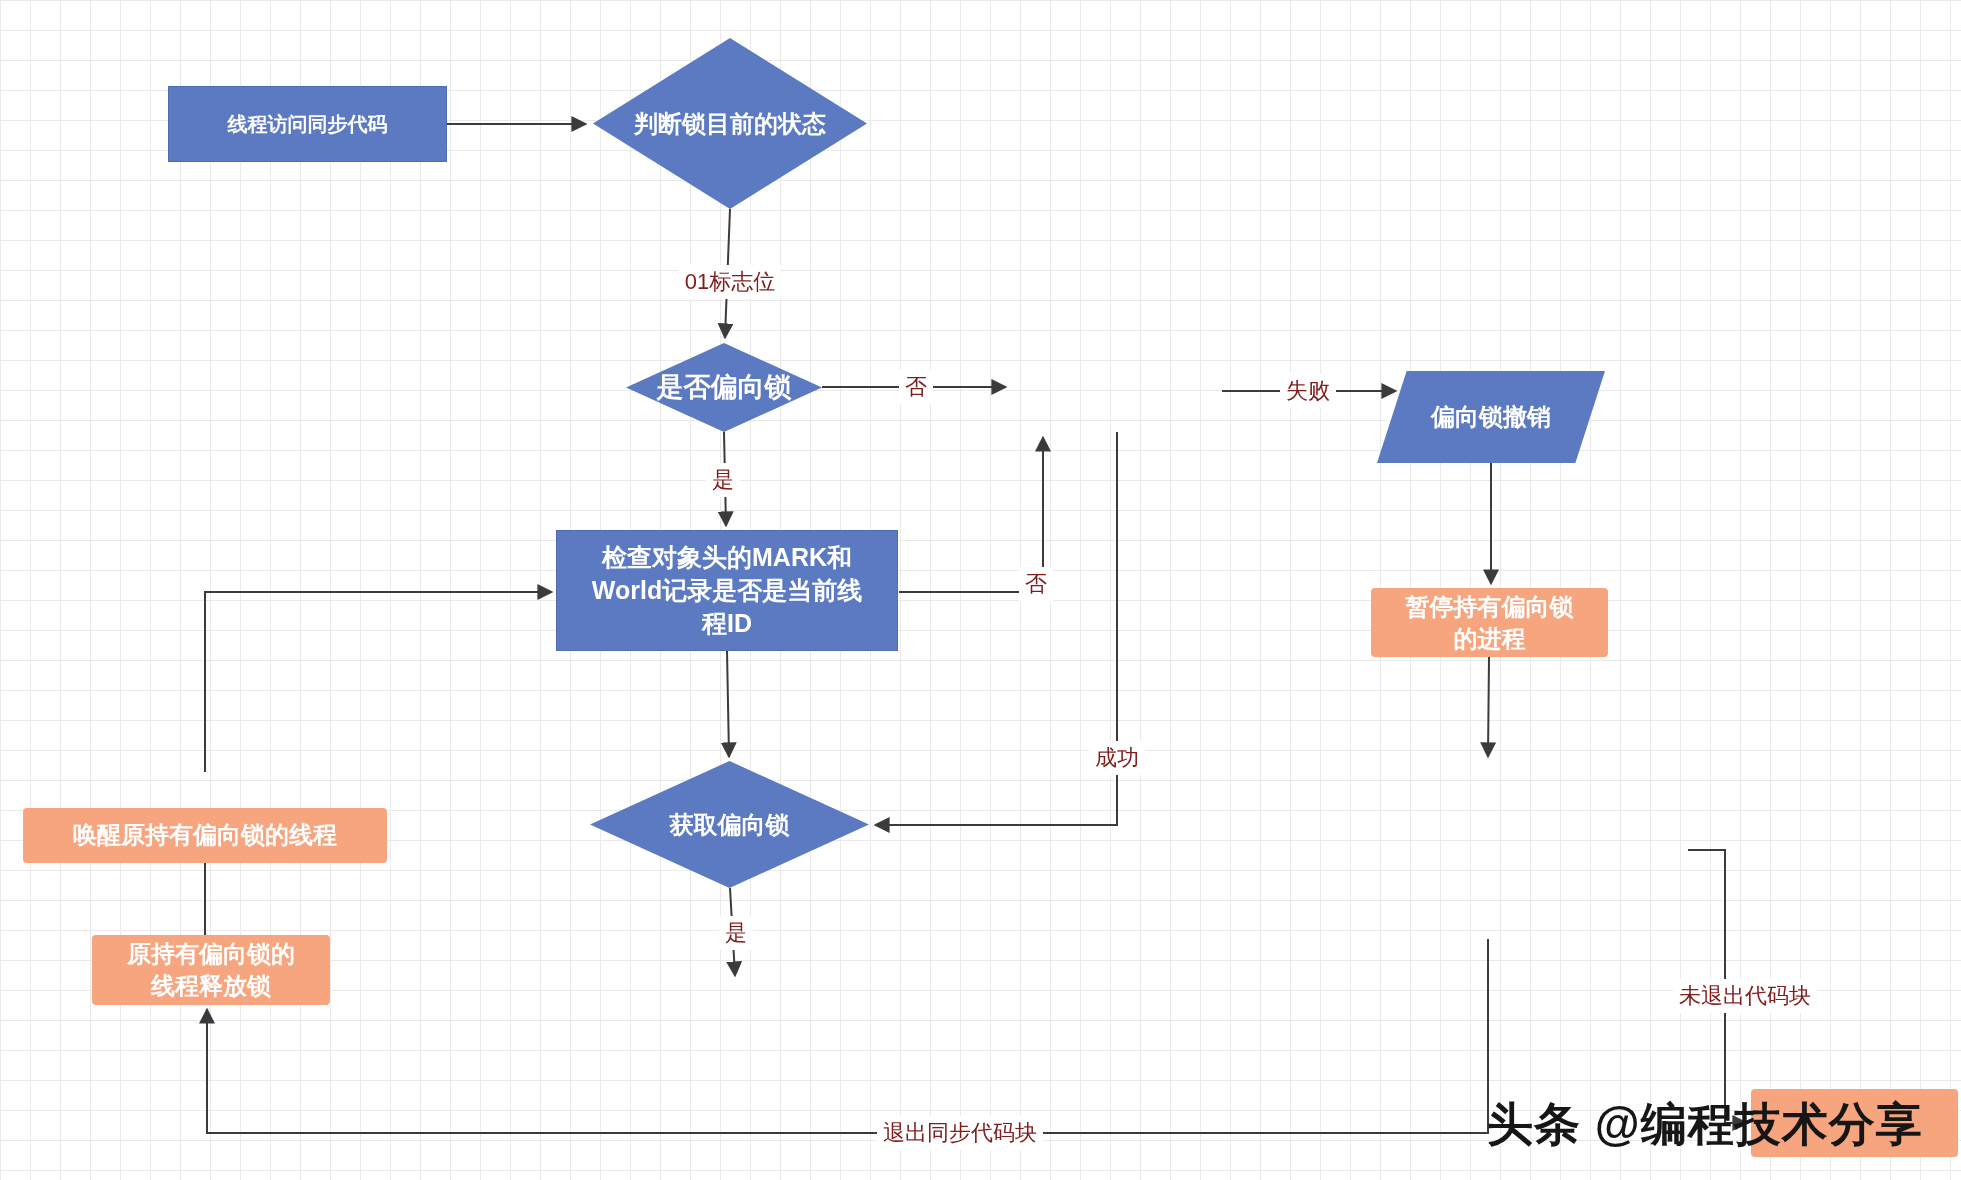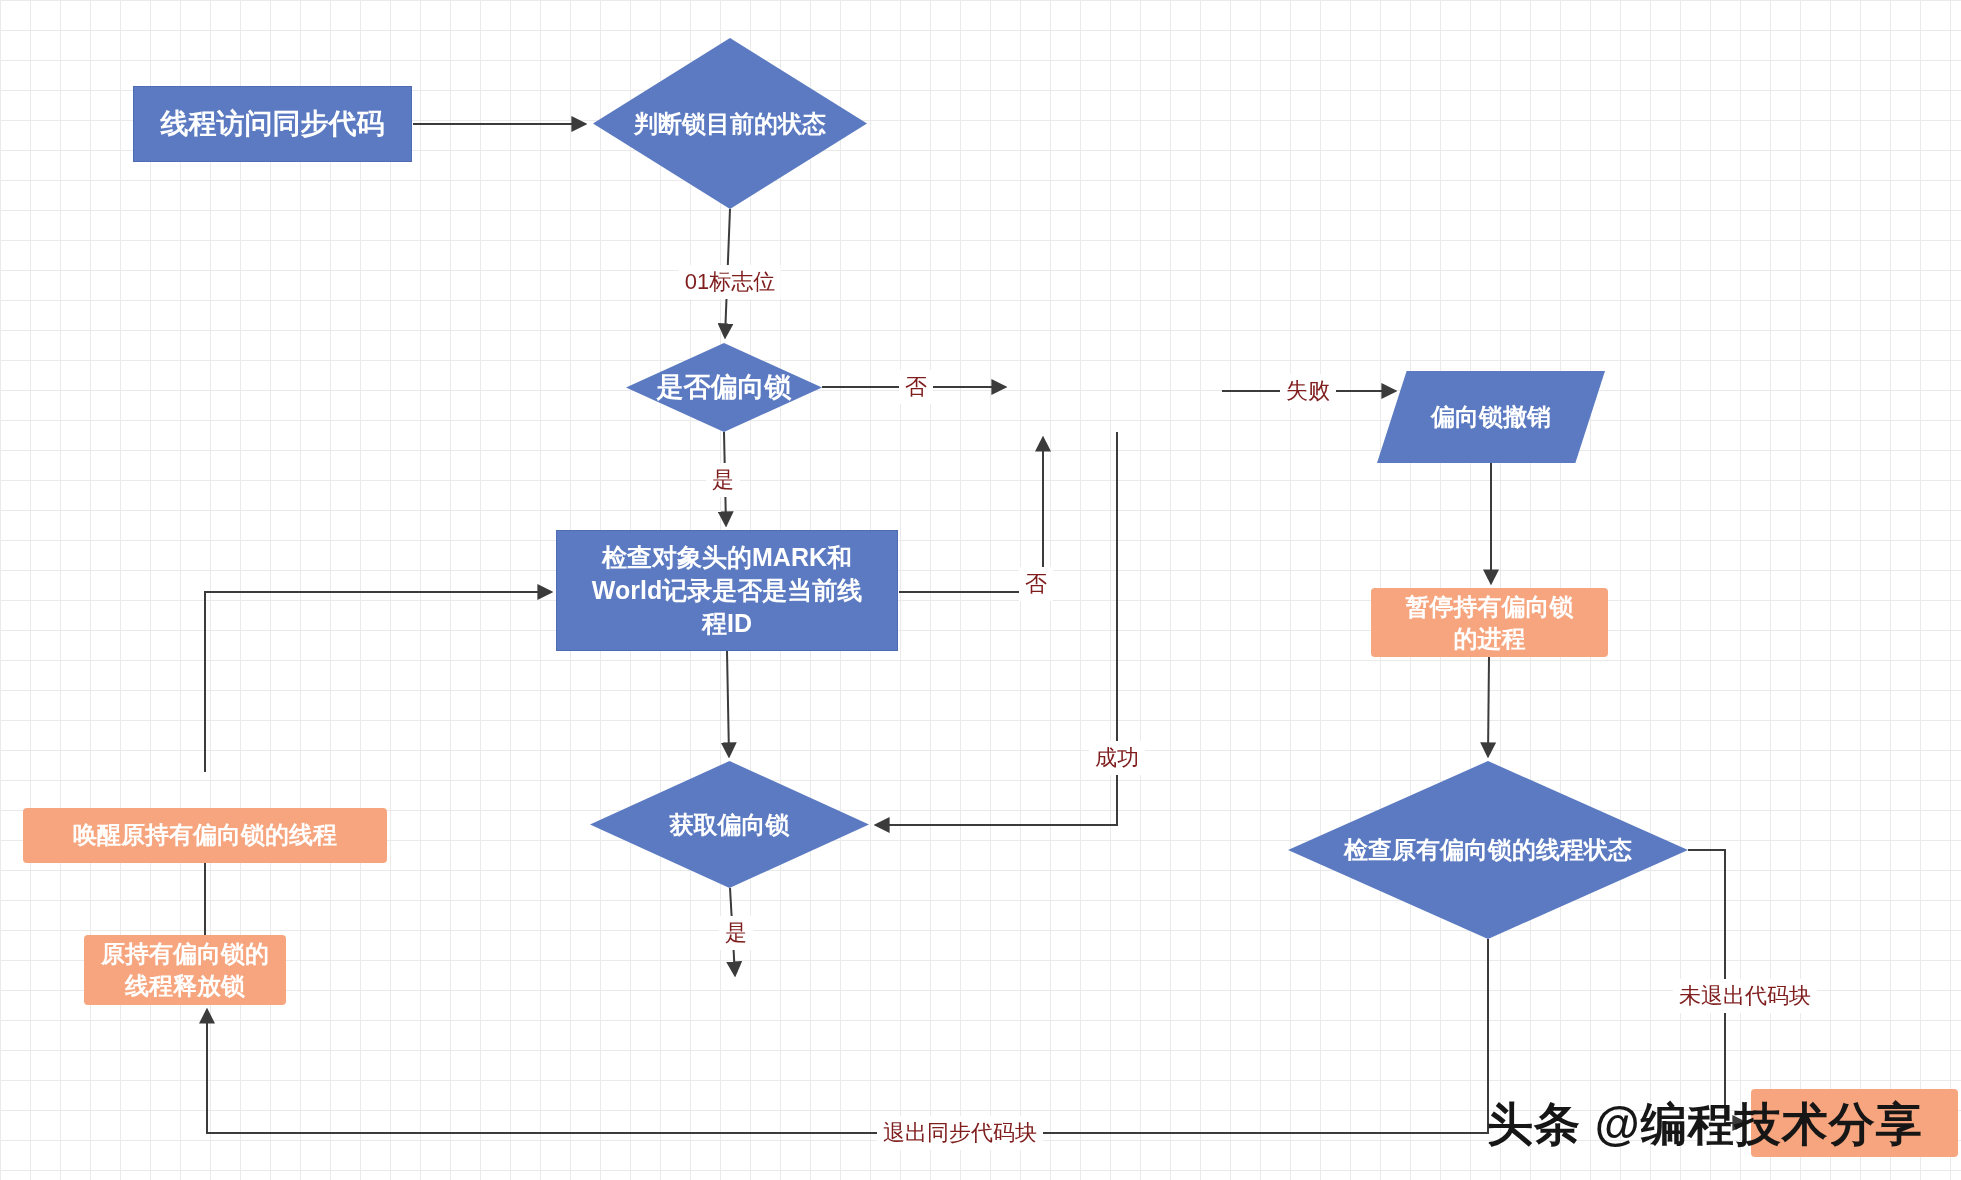--- a/index.html
+++ b/index.html
@@ -18,21 +18,21 @@
       linear-gradient(90deg,#dddddd 1px,transparent 1px);
     background-size:30px 30px,30px 30px,150px 150px,150px 150px;
   }
   svg.edges{position:absolute;left:0;top:0;width:1961px;height:1180px;}
   .node{
     position:absolute;display:flex;align-items:center;justify-content:center;
     text-align:center;color:#ffffff;font-weight:bold;white-space:pre-line;
     box-sizing:border-box;line-height:1.32;
   }
   .blue{background:#5b7ac1;}
-  .rect{border:1px solid #4d6cb3;font-size:28px;}
+  .rect{border:1px solid #4d6cb3;font-size:20px;margin-left:35px;}
   .bigrect{border:1px solid #4d6cb3;font-size:25px;}
   .diamond{clip-path:polygon(50% 0%,100% 50%,50% 100%,0% 50%);font-size:24px;}
   .para{clip-path:polygon(13% 0%,100% 0%,87% 100%,0% 100%);font-size:24px;}
   .orange{background:#f6a57e;border-radius:4px;font-size:24px;}
   .edge-label{
     position:absolute;transform:translate(-50%,-50%);
     background:#ffffff;color:#7f1d1d;font-size:22px;
     padding:2px 6px;white-space:nowrap;
   }
   .watermark{
@@ -82,25 +82,24 @@
 
   <div class="node blue bigrect" style="left:556px;top:530px;width:342px;height:121px;">检查对象头的MARK和
 World记录是否是当前线
 程ID</div>
 
   <div class="node orange" style="left:1371px;top:588px;width:237px;height:69px;">暂停持有偏向锁
 的进程</div>
 
   <div class="node blue diamond" style="left:590px;top:761px;width:279px;height:127px;">获取偏向锁</div>
 
-  <div class="node blue diamond" style="left:1288px;top:761px;width:400px;height:178px;">检查原有偏向锁的线程状态</div>
 
   <div class="node orange" style="left:23px;top:808px;width:364px;height:55px;font-family:Liberation Serif, serif;">唤醒原持有偏向锁的线程</div>
 
-  <div class="node orange" style="left:84px;top:935px;width:202px;height:70px;">原持有偏向锁的
+  <div class="node orange" style="left:92px;top:935px;width:238px;height:70px;">原持有偏向锁的
 线程释放锁</div>
 
 
   <span class="edge-label" style="left:730px;top:282px;">01标志位</span>
   <span class="edge-label" style="left:916px;top:387px;">否</span>
   <span class="edge-label" style="left:1308px;top:391px;">失败</span>
   <span class="edge-label" style="left:723px;top:480px;">是</span>
   <span class="edge-label" style="left:1036px;top:584px;">否</span>
   <span class="edge-label" style="left:1117px;top:758px;">成功</span>
   <span class="edge-label" style="left:736px;top:933px;">是</span>

